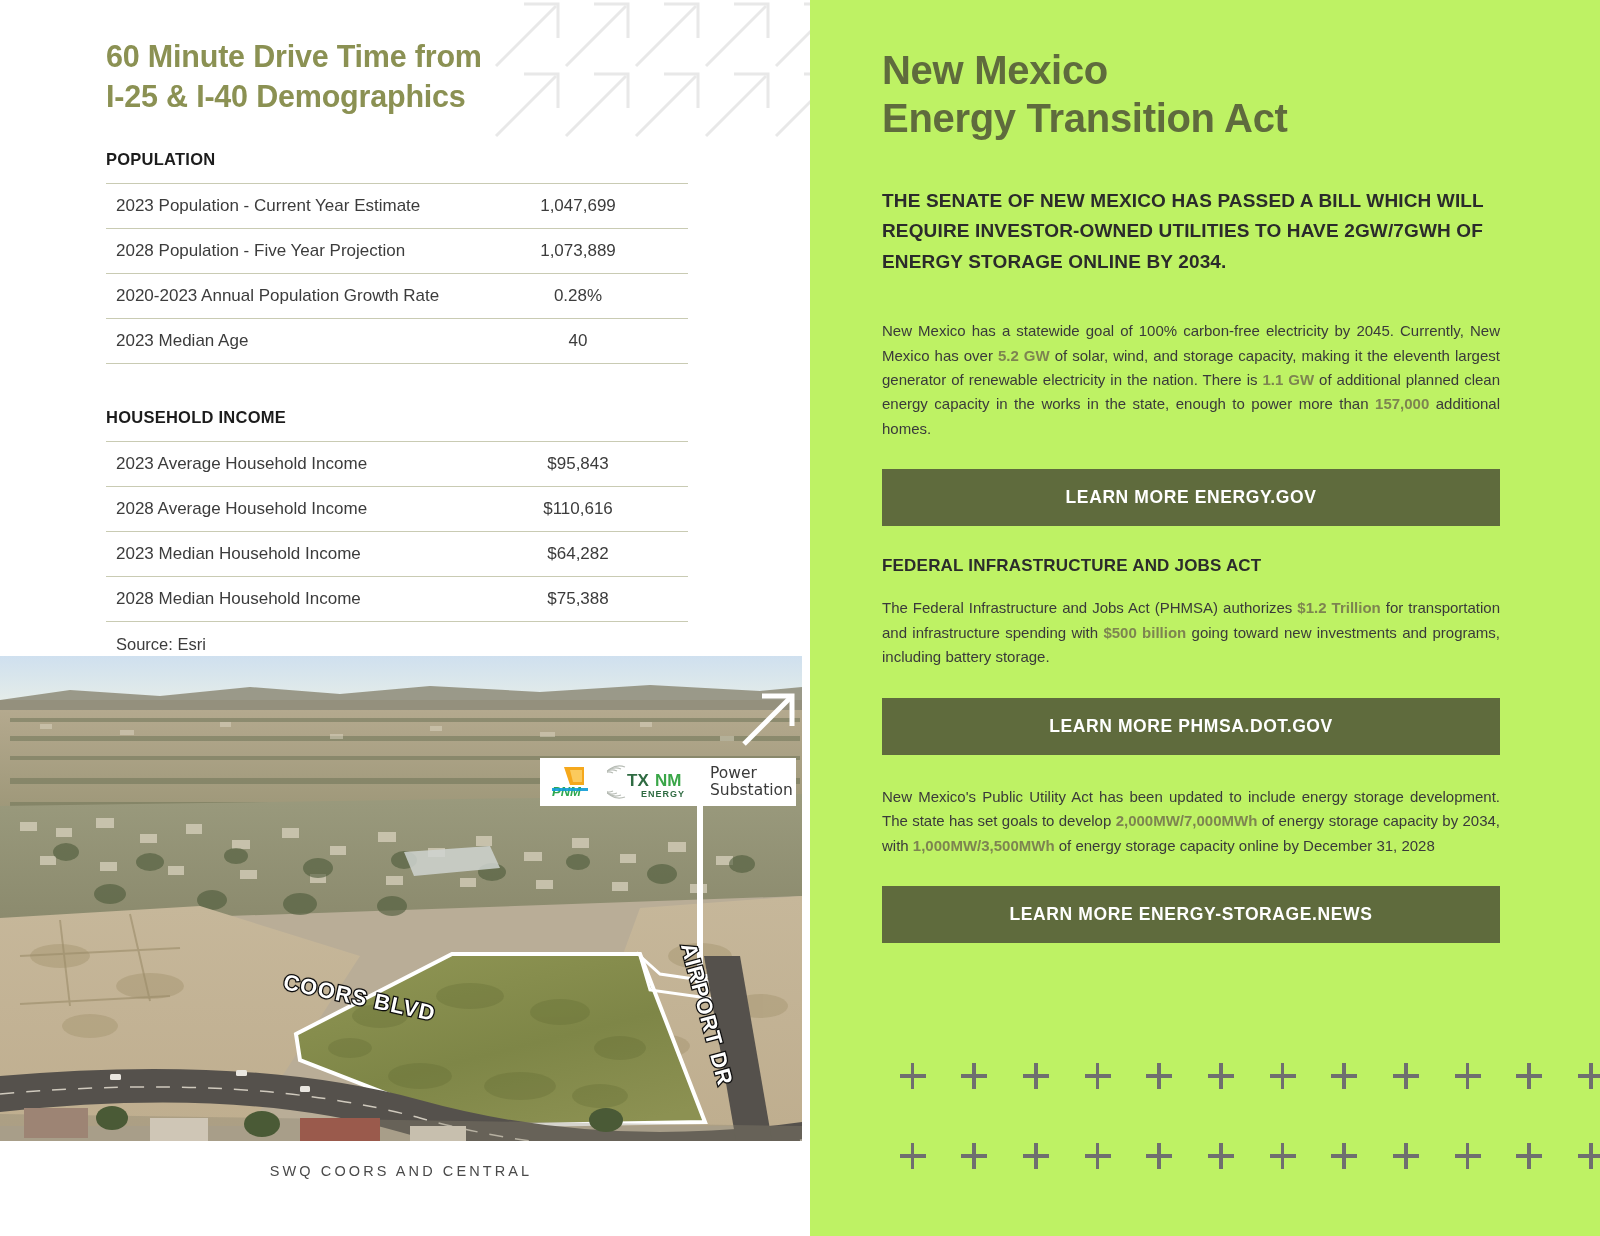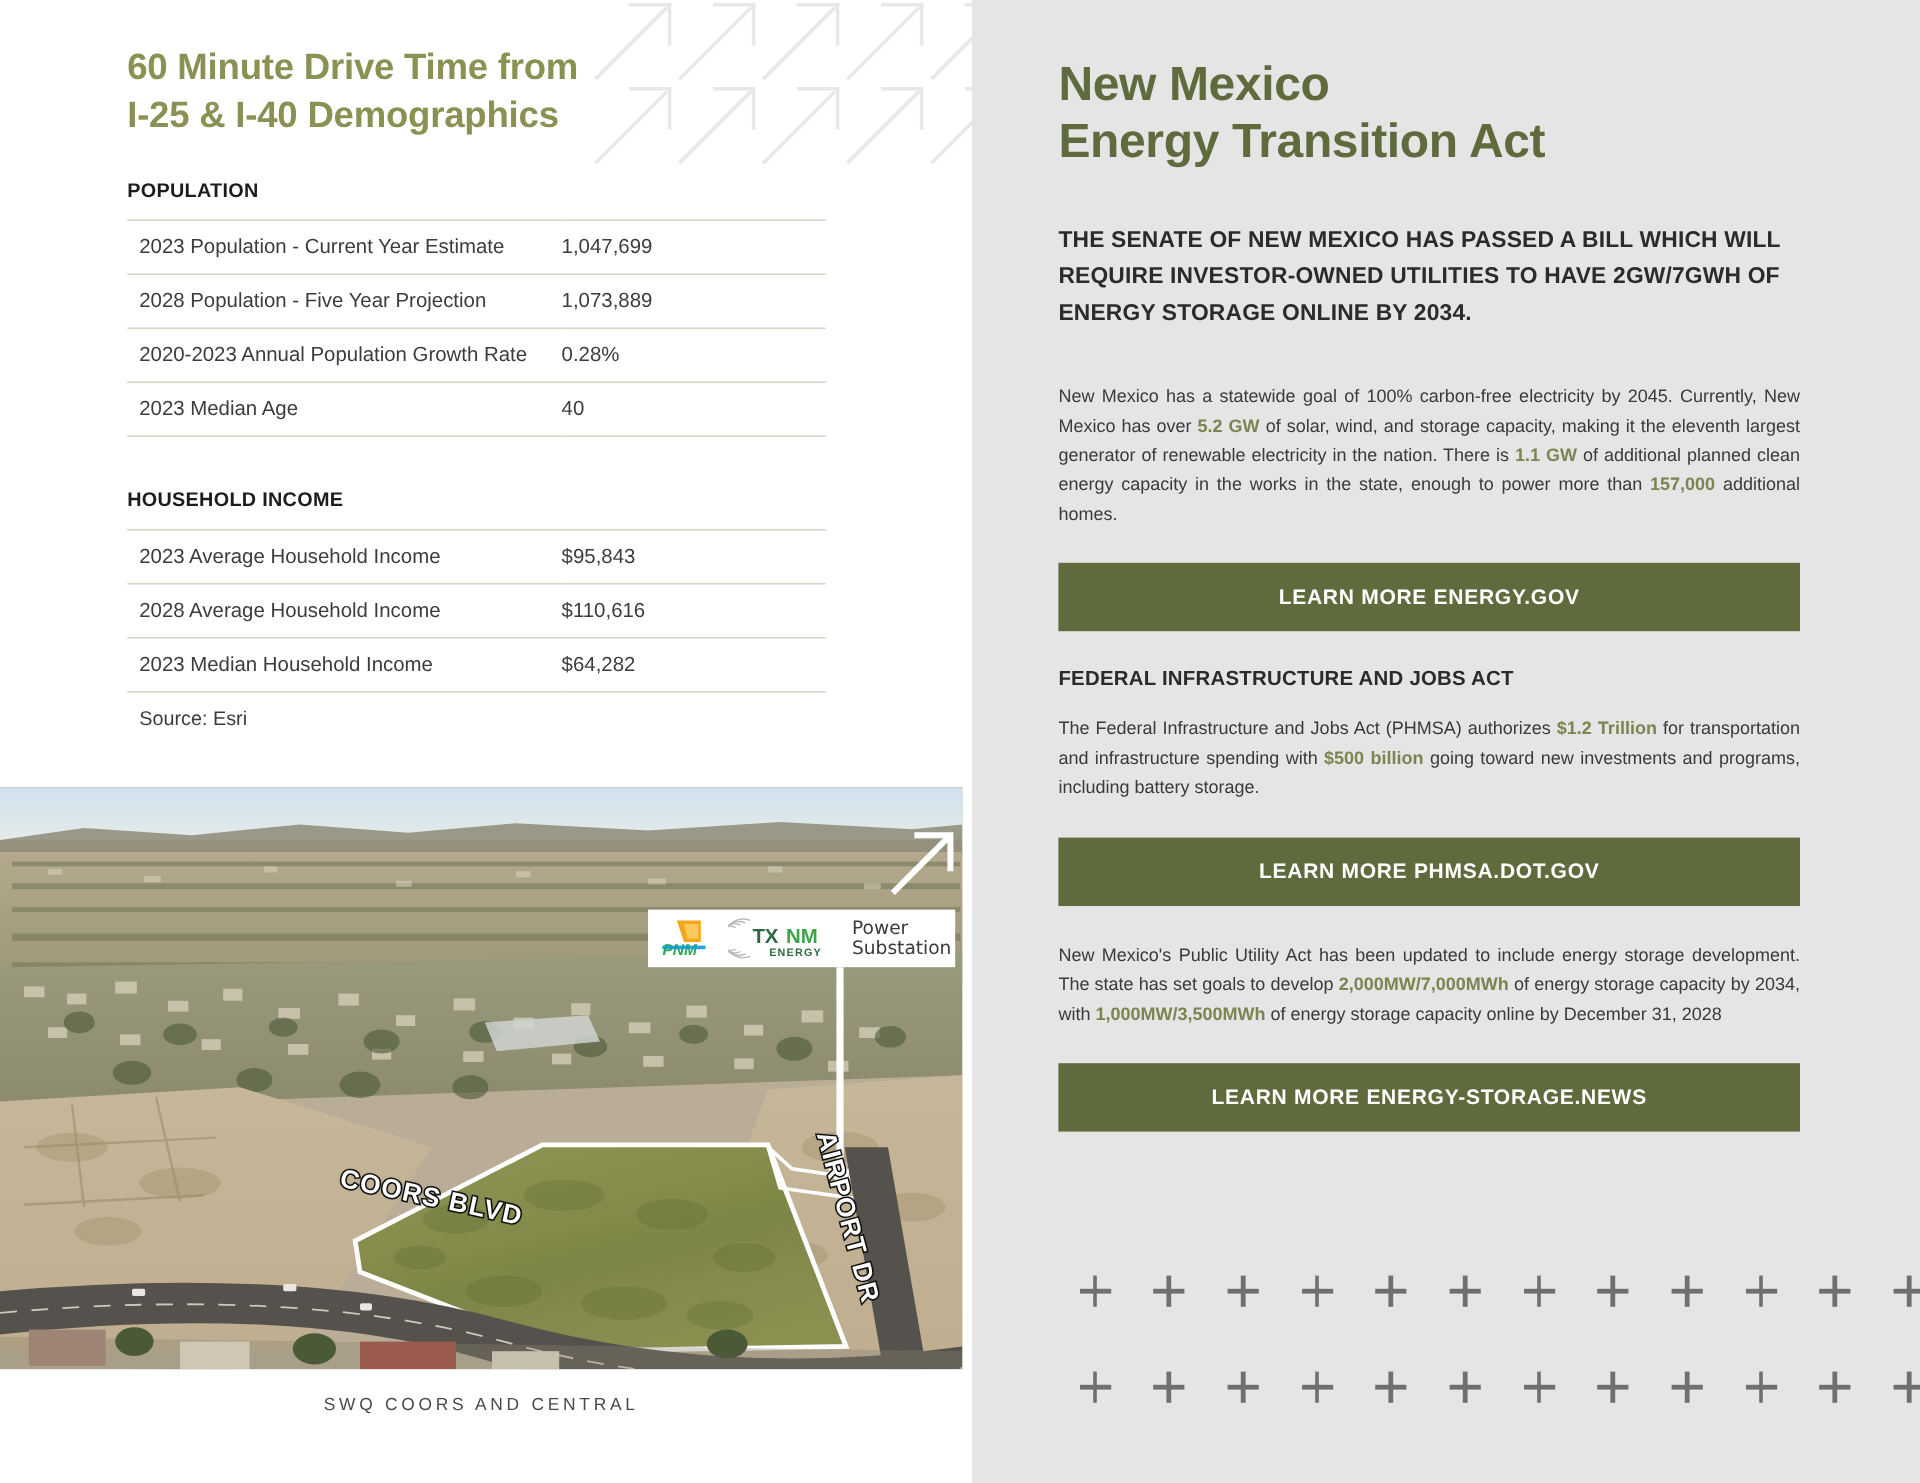--- a/index.html
+++ b/index.html
@@ -34,21 +34,21 @@
   .sec-title{
     font-size:16.5px;font-weight:bold;color:#1c1c1c;
     letter-spacing:0.25px;margin:0 0 14px 0;
   }
   table.stats{border-collapse:collapse;width:582px;table-layout:fixed;}
   table.stats td{
     font-size:17px;color:#3c3c3c;padding:12px 0 12px 10px;
     border-top:1px solid #c9cbb3;font-weight:400;
   }
   table.stats tr:last-child td{border-bottom:1px solid #c9cbb3;}
-  table.stats td.val{padding-left:0;width:220px;}
+  table.stats td.val{padding-left:0;width:220px;text-align:center;}
   .gap{height:44px;}
   .source{font-size:16.5px;color:#3c3c3c;margin:13px 0 0 10px;}
 
   
   .photo{
     position:absolute;left:0;top:656px;width:802px;height:485px;
     overflow:hidden;background:#b9ad97;
   }
   .photo svg{display:block;}
   .callout{
@@ -72,21 +72,21 @@
   #airport-dr{left:700px;top:940px;transform:rotate(75deg);transform-origin:left top;}
 
   .caption{
     position:absolute;left:0;top:1163px;width:802px;text-align:center;
     font-size:14.5px;letter-spacing:3.1px;color:#4a4a4a;
   }
 
   
   .right{
     position:relative;width:790px;height:1236px;flex:0 0 790px;
-    background:#e5e5e5;box-sizing:border-box;
+    background:#bef264;box-sizing:border-box;
     padding:46px 100px 0 72px;
   }
   .r-title{
     font-size:40px;font-weight:bold;line-height:1.20;
     color:#5f6b3d;margin:0 0 44px 0;letter-spacing:-0.3px;
   }
   .r-lede{
     font-size:19px;font-weight:bold;line-height:1.60;color:#2b2b2b;
     letter-spacing:0.15px;margin:0 0 42px 0;
   }
@@ -194,20 +194,24 @@
             <td>2023 Average Household Income</td>
             <td class="val">$95,843</td>
           </tr>
           <tr>
             <td>2028 Average Household Income</td>
             <td class="val">$110,616</td>
           </tr>
           <tr>
             <td>2023 Median Household Income</td>
             <td class="val">$64,282</td>
+          </tr>
+          <tr>
+            <td>2028 Median Household Income</td>
+            <td class="val">$75,388</td>
           </tr>
         </tbody>
       </table>
 
       <div class="source">Source: Esri</div>
     </div>
 
     <div class="photo">
       <svg width="802" height="485" viewBox="0 0 802 485">
         <defs>

